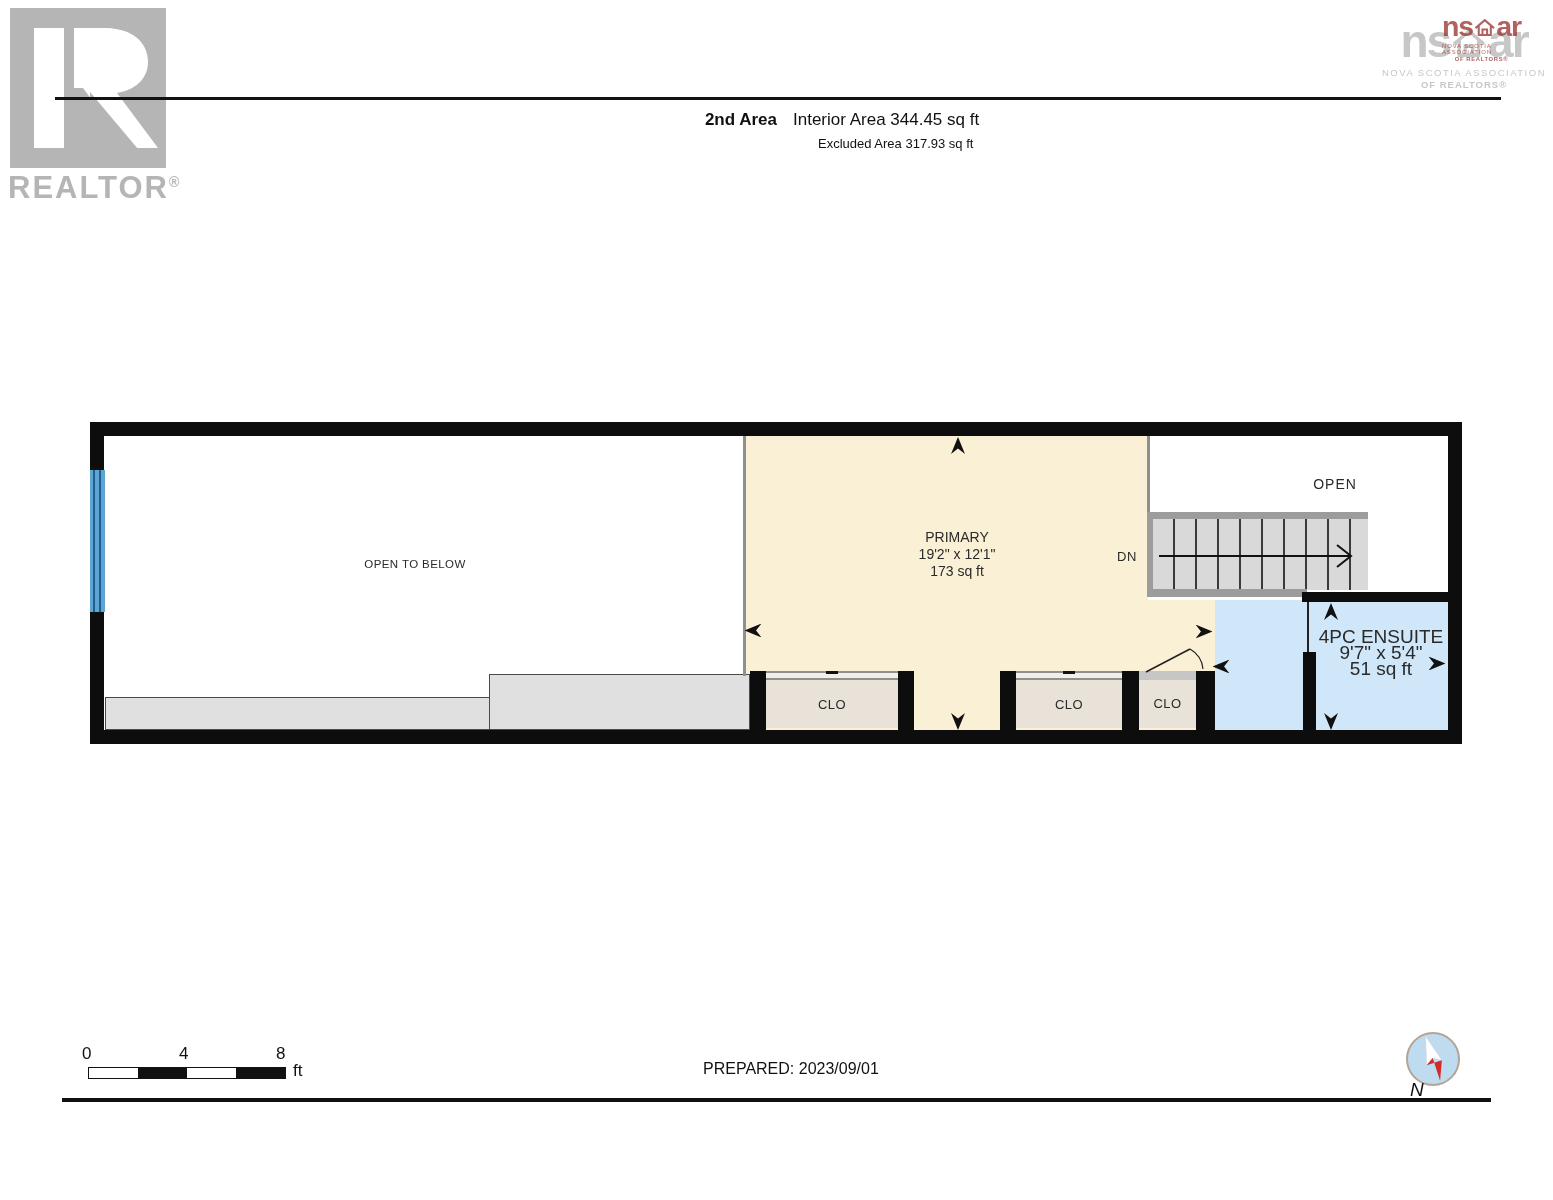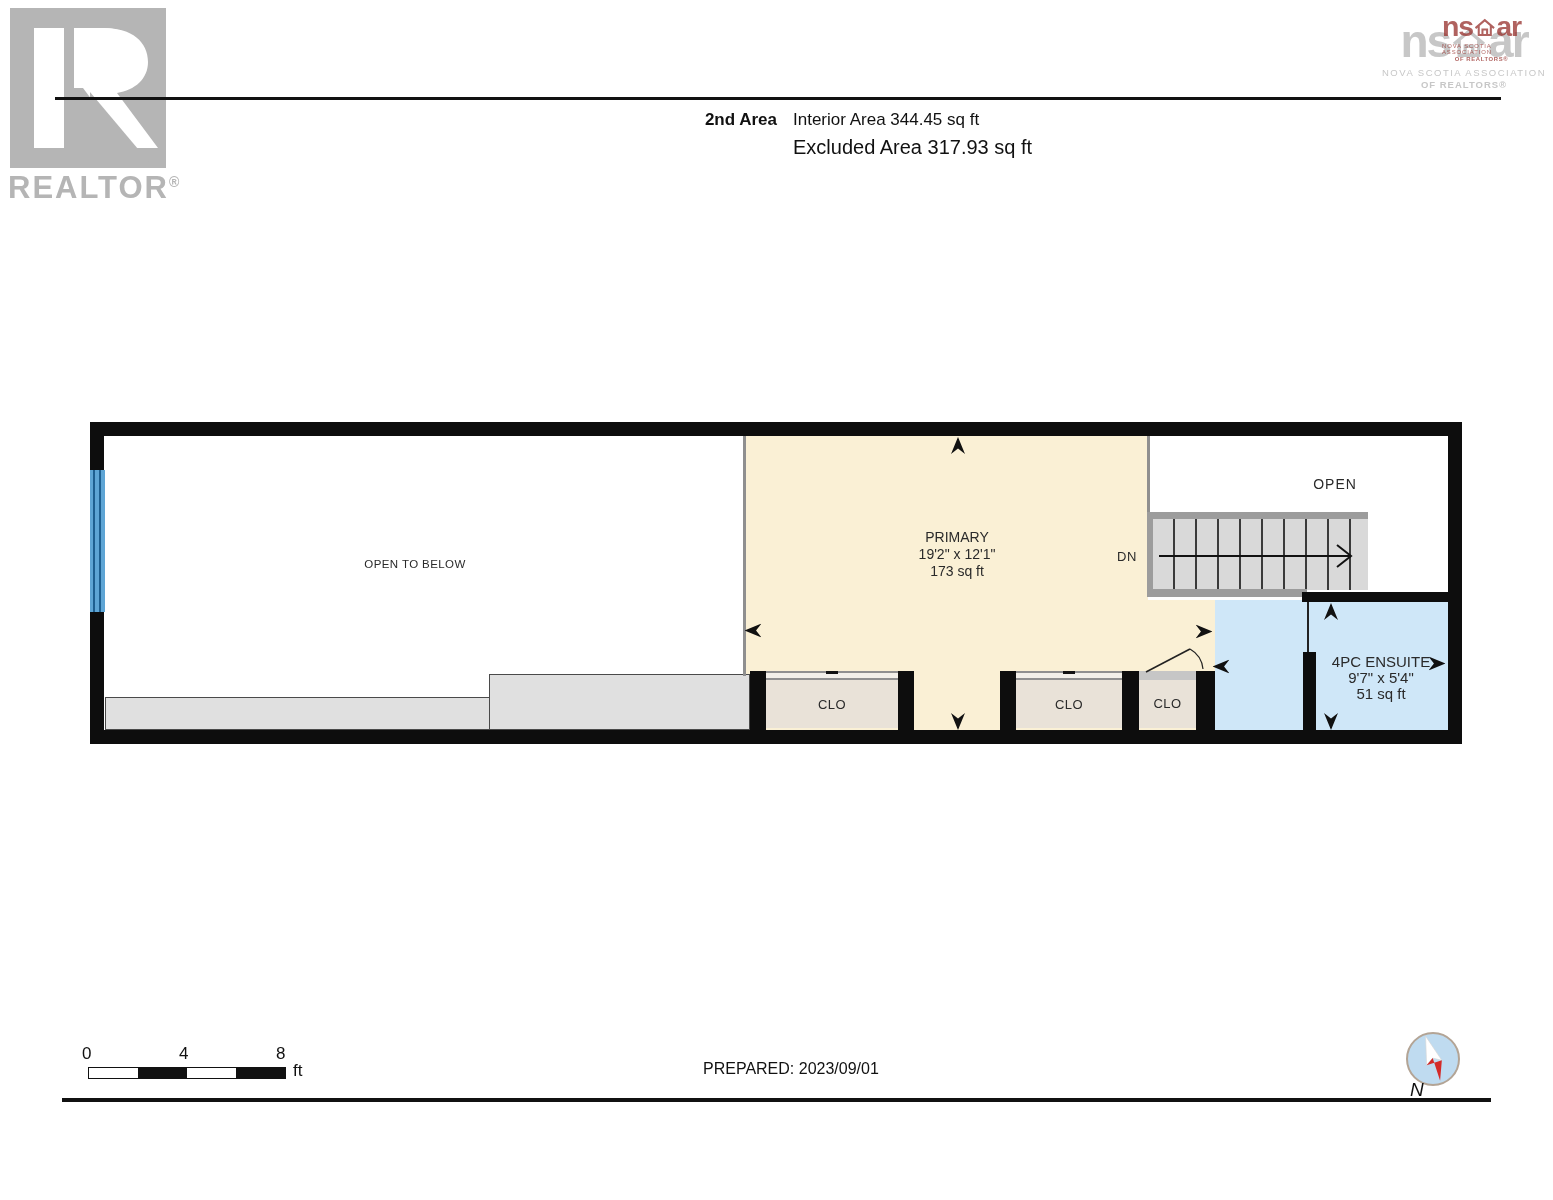--- a/index.html
+++ b/index.html
@@ -5,21 +5,21 @@
   html,body{margin:0;padding:0;background:#ffffff;}
   .page{position:relative;width:1553px;height:1200px;background:#fff;overflow:hidden;
         font-family:"Liberation Sans", sans-serif;color:#111;}
   .abs{position:absolute;}
 
   
   .title{left:0;top:52px;width:1553px;text-align:center;font-size:30px;font-weight:bold;letter-spacing:.5px;}
   .hr-line{left:55px;top:97px;width:1446px;height:3px;background:#111;}
   .floor-label{left:560px;top:110px;width:217px;text-align:right;font-size:17px;font-weight:bold;}
   .area-line1{left:793px;top:110px;font-size:17px;}
-  .area-line2{left:793px;top:136px;font-size:20px;}
+  .area-line2{left:818px;top:136px;font-size:13px;}
 
   
   .rl-box{left:10px;top:8px;}
   .rl-text{left:8px;top:170px;font-size:31px;color:#b5b5b5;letter-spacing:2px;font-weight:700;}
   .rl-text sup{font-size:14px;}
 
   
   .nsar{display:flex;flex-direction:column;align-items:center;line-height:1;}
   .nsar-row{display:flex;align-items:flex-end;font-weight:bold;font-size:46px;letter-spacing:-2px;}
   .nsar-row .house{margin:0 1px 4px 1px;}
@@ -171,21 +171,21 @@
     </svg>
 
     <div class="label lab-otb" style="left:225px;top:136px;width:200px;">OPEN TO BELOW</div>
     <div class="label lab-room" style="left:767px;top:107px;width:200px;">
       <div>PRIMARY</div>
       <div>19'2" x 12'1"</div>
       <div>173 sq ft</div>
     </div>
     <div class="label lab-sm" style="left:1017px;top:127px;width:40px;">DN</div>
     <div class="label lab-open" style="left:1205px;top:54px;width:80px;">OPEN</div>
-    <div class="label lab-room" style="left:1211px;top:232px;width:160px;font-size:15px;line-height:16px;">
+    <div class="label lab-room" style="left:1211px;top:207px;width:160px;font-size:19px;line-height:16px;">
       <div>4PC ENSUITE</div>
       <div>9'7" x 5'4"</div>
       <div>51 sq ft</div>
     </div>
     <div class="label lab-sm" style="left:676px;top:275px;width:132px;">CLO</div>
     <div class="label lab-sm" style="left:926px;top:275px;width:106px;">CLO</div>
     <div class="label lab-sm" style="left:1049px;top:274px;width:57px;">CLO</div>
 
     <div class="dart" style="left:861px;top:15px;"></div>
     <div class="dart rot180" style="left:861px;top:291px;"></div>

